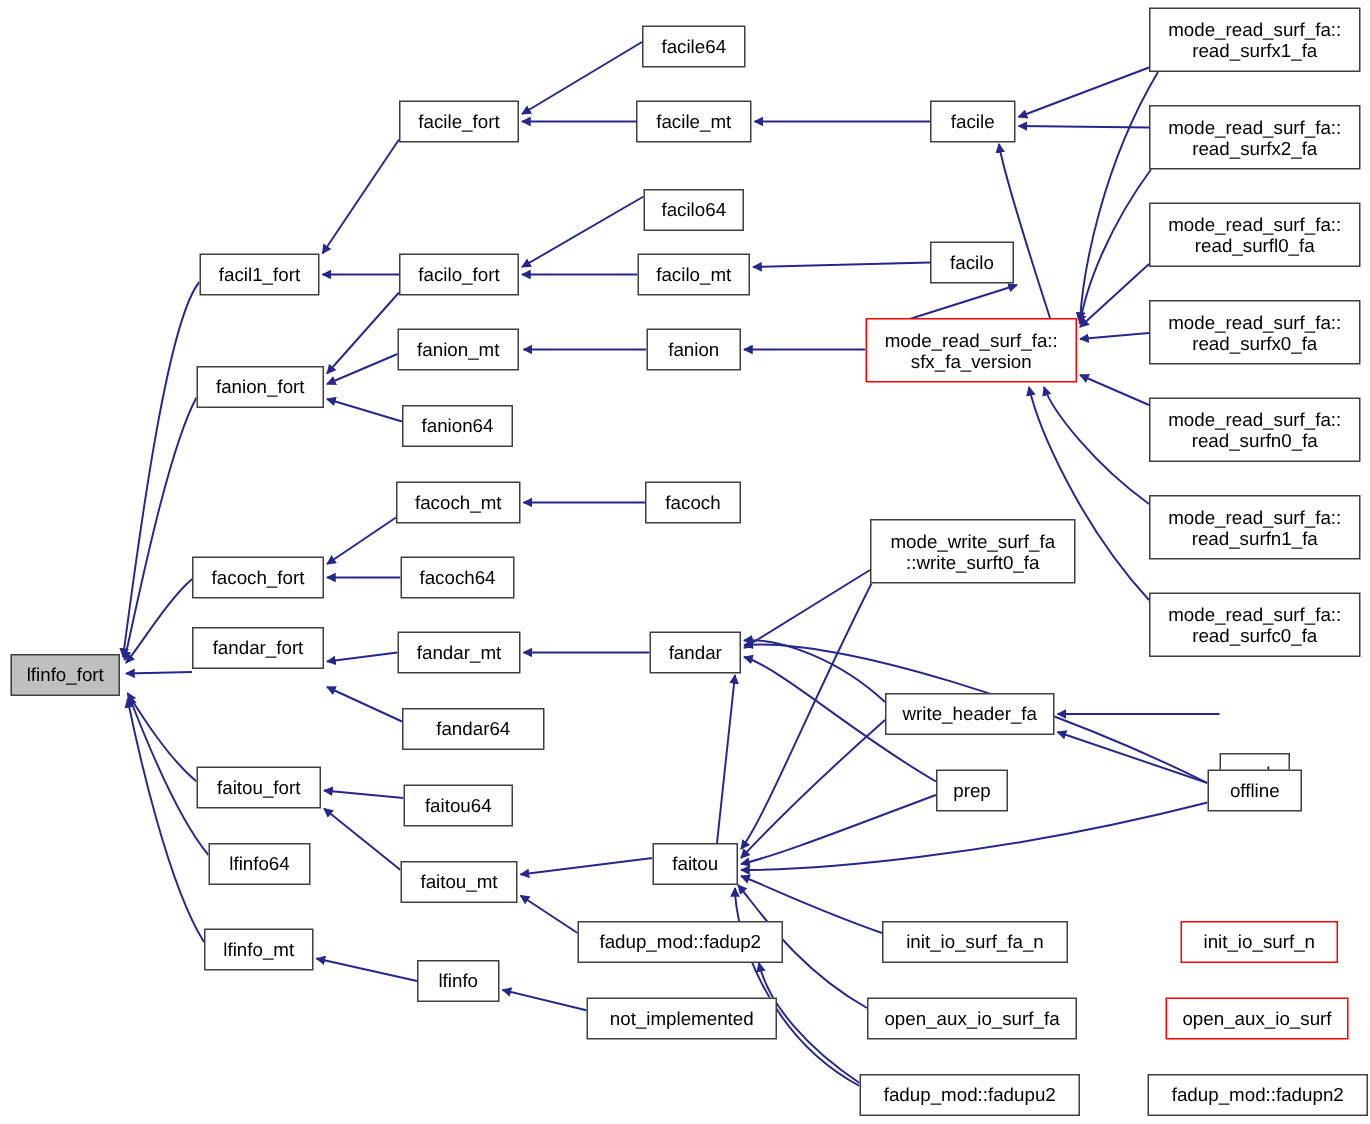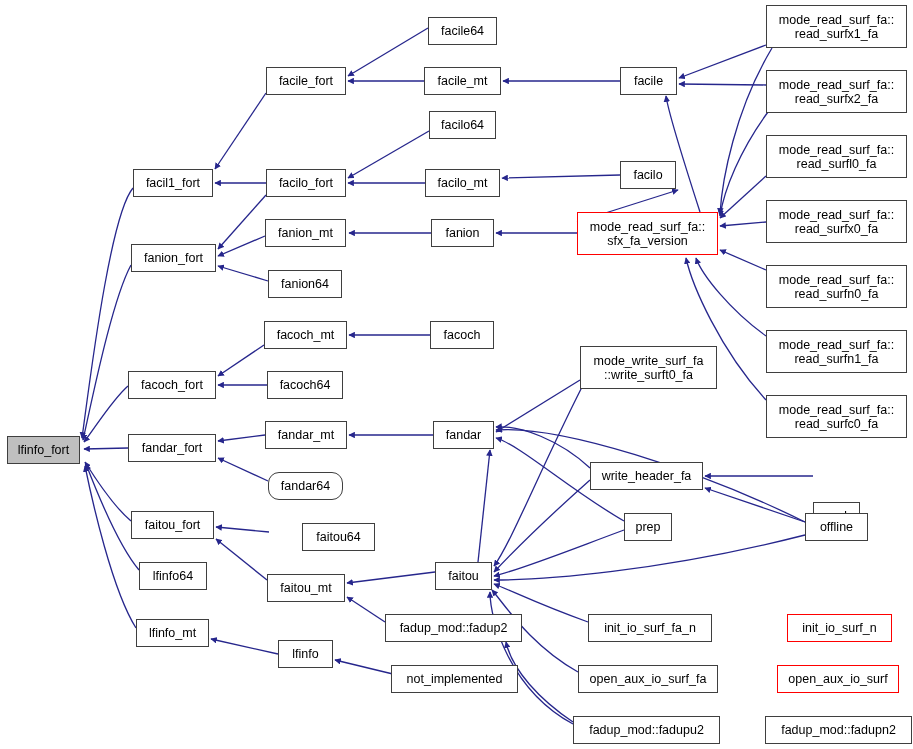--- a/index.html
+++ b/index.html
@@ -120,38 +120,38 @@
         <path d="M766,336 C730,310 702,275 696,258" marker-end="url(#arrow)"></path>
         <path d="M766,400 C720,350 692,285 686,258" marker-end="url(#arrow)"></path>
         <path d="M700,212 C680,150 668,110 666,96" marker-end="url(#arrow)"></path>
         <path d="M577,222 L678,190" marker-end="url(#arrow)"></path>
       </g>
   </svg>
 <div class="node root" style="left: 7px; top: 436px; width: 73px; height: 28px;"><span>lfinfo_fort</span></div>
     <div class="node" style="left: 133px; top: 169px; width: 80px; height: 28px;"><span>facil1_fort</span></div>
     <div class="node" style="left: 131px; top: 244px; width: 85px; height: 28px;"><span>fanion_fort</span></div>
     <div class="node" style="left: 128px; top: 371px; width: 88px; height: 28px;"><span>facoch_fort</span></div>
-    <div class="node" style="left: 128px; top: 434px; width: 88px; height: 28px;"><span>fandar_fort</span></div>
+    <div class="node" style="left: 128px; top: 418px; width: 88px; height: 28px;"><span>fandar_fort</span></div>
     <div class="node" style="left: 131px; top: 511px; width: 83px; height: 28px;"><span>faitou_fort</span></div>
     <div class="node" style="left: 139px; top: 562px; width: 68px; height: 28px; text-align: right;"><span>lfinfo64</span></div>
     <div class="node" style="left: 136px; top: 619px; width: 73px; height: 28px;"><span>lfinfo_mt</span></div>
     <div class="node" style="left: 266px; top: 67px; width: 80px; height: 28px;"><span>facile_fort</span></div>
     <div class="node" style="left: 266px; top: 169px; width: 80px; height: 28px;"><span>facilo_fort</span></div>
     <div class="node" style="left: 265px; top: 219px; width: 81px; height: 28px;"><span>fanion_mt</span></div>
     <div class="node" style="left: 268px; top: 270px; width: 74px; height: 28px;"><span>fanion64</span></div>
     <div class="node" style="left: 264px; top: 321px; width: 83px; height: 28px;"><span>facoch_mt</span></div>
     <div class="node" style="left: 267px; top: 371px; width: 76px; height: 28px;"><span>facoch64</span></div>
     <div class="node" style="left: 265px; top: 421px; width: 82px; height: 28px;"><span>fandar_mt</span></div>
-    <div class="node" style="left: 268px; top: 472px; width: 75px; height: 28px; border-radius: 11px;"><span>fandar64</span></div>
-    <div class="node" style="left: 269px; top: 523px; width: 73px; height: 28px; margin-left: 33px;"><span>faitou64</span></div>
+    <div class="node" style="left: 268px; top: 472px; width: 95px; height: 28px;"><span>fandar64</span></div>
+    <div class="node" style="left: 269px; top: 523px; width: 73px; height: 28px;"><span>faitou64</span></div>
     <div class="node" style="left: 267px; top: 574px; width: 78px; height: 28px;"><span>faitou_mt</span></div>
     <div class="node" style="left: 278px; top: 640px; width: 55px; height: 28px; align-items: center;"><span>lfinfo</span></div>
     <div class="node" style="left: 428px; top: 17px; width: 69px; height: 28px;"><span>facile64</span></div>
     <div class="node" style="left: 424px; top: 67px; width: 77px; height: 28px;"><span>facile_mt</span></div>
-    <div class="node" style="left: 429px; top: 111px; width: 67px; height: 28px;"><span>facilo64</span></div>
+    <div class="node" style="left: 429px; top: 126px; width: 67px; height: 28px;"><span>facilo64</span></div>
     <div class="node" style="left: 425px; top: 169px; width: 75px; height: 28px;"><span>facilo_mt</span></div>
     <div class="node" style="left: 431px; top: 219px; width: 63px; height: 28px;"><span>fanion</span></div>
     <div class="node" style="left: 430px; top: 321px; width: 64px; height: 28px;"><span>facoch</span></div>
     <div class="node" style="left: 433px; top: 421px; width: 61px; height: 28px;"><span>fandar</span></div>
     <div class="node" style="left: 435px; top: 562px; width: 57px; height: 28px;"><span>faitou</span></div>
     <div class="node" style="left: 385px; top: 614px; width: 137px; height: 28px;"><span>fadup_mod::fadup2</span></div>
     <div class="node" style="left: 391px; top: 665px; width: 127px; height: 28px;"><span>not_implemented</span></div>
     <div class="node" style="left: 620px; top: 67px; width: 57px; height: 28px;"><span>facile</span></div>
     <div class="node" style="left: 620px; top: 161px; width: 56px; height: 28px;"><span>facilo</span></div>
     <div class="node highlight" style="left: 577px; top: 212px; width: 141px; height: 43px;"><span>mode_read_surf_fa::

